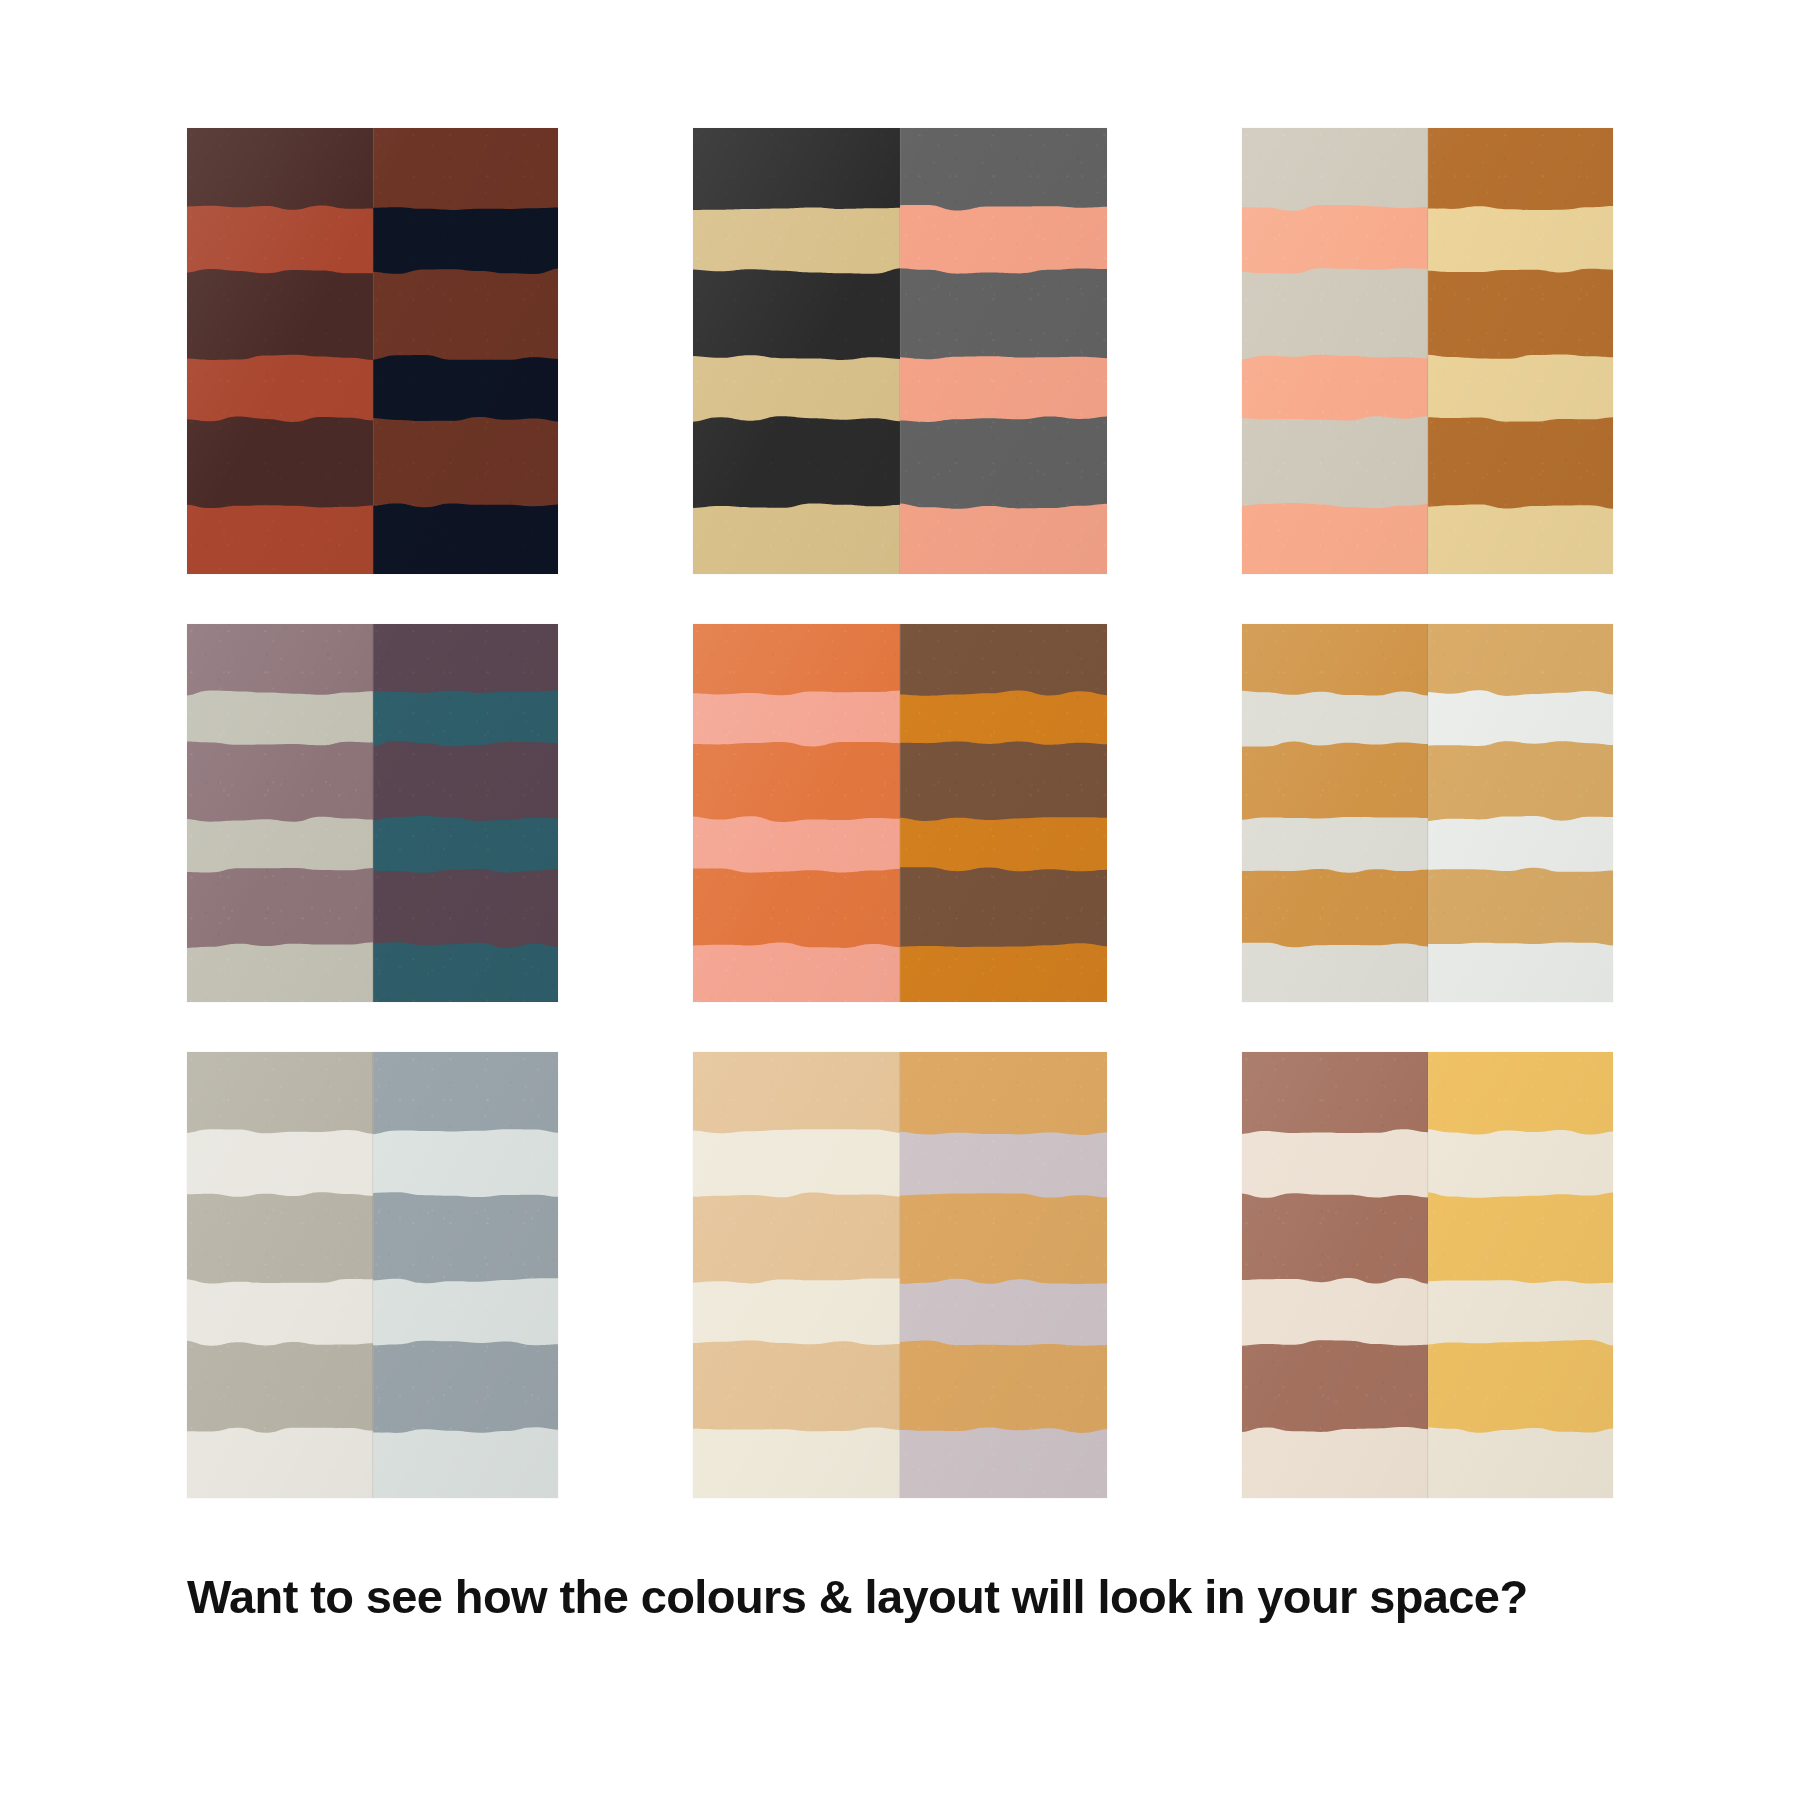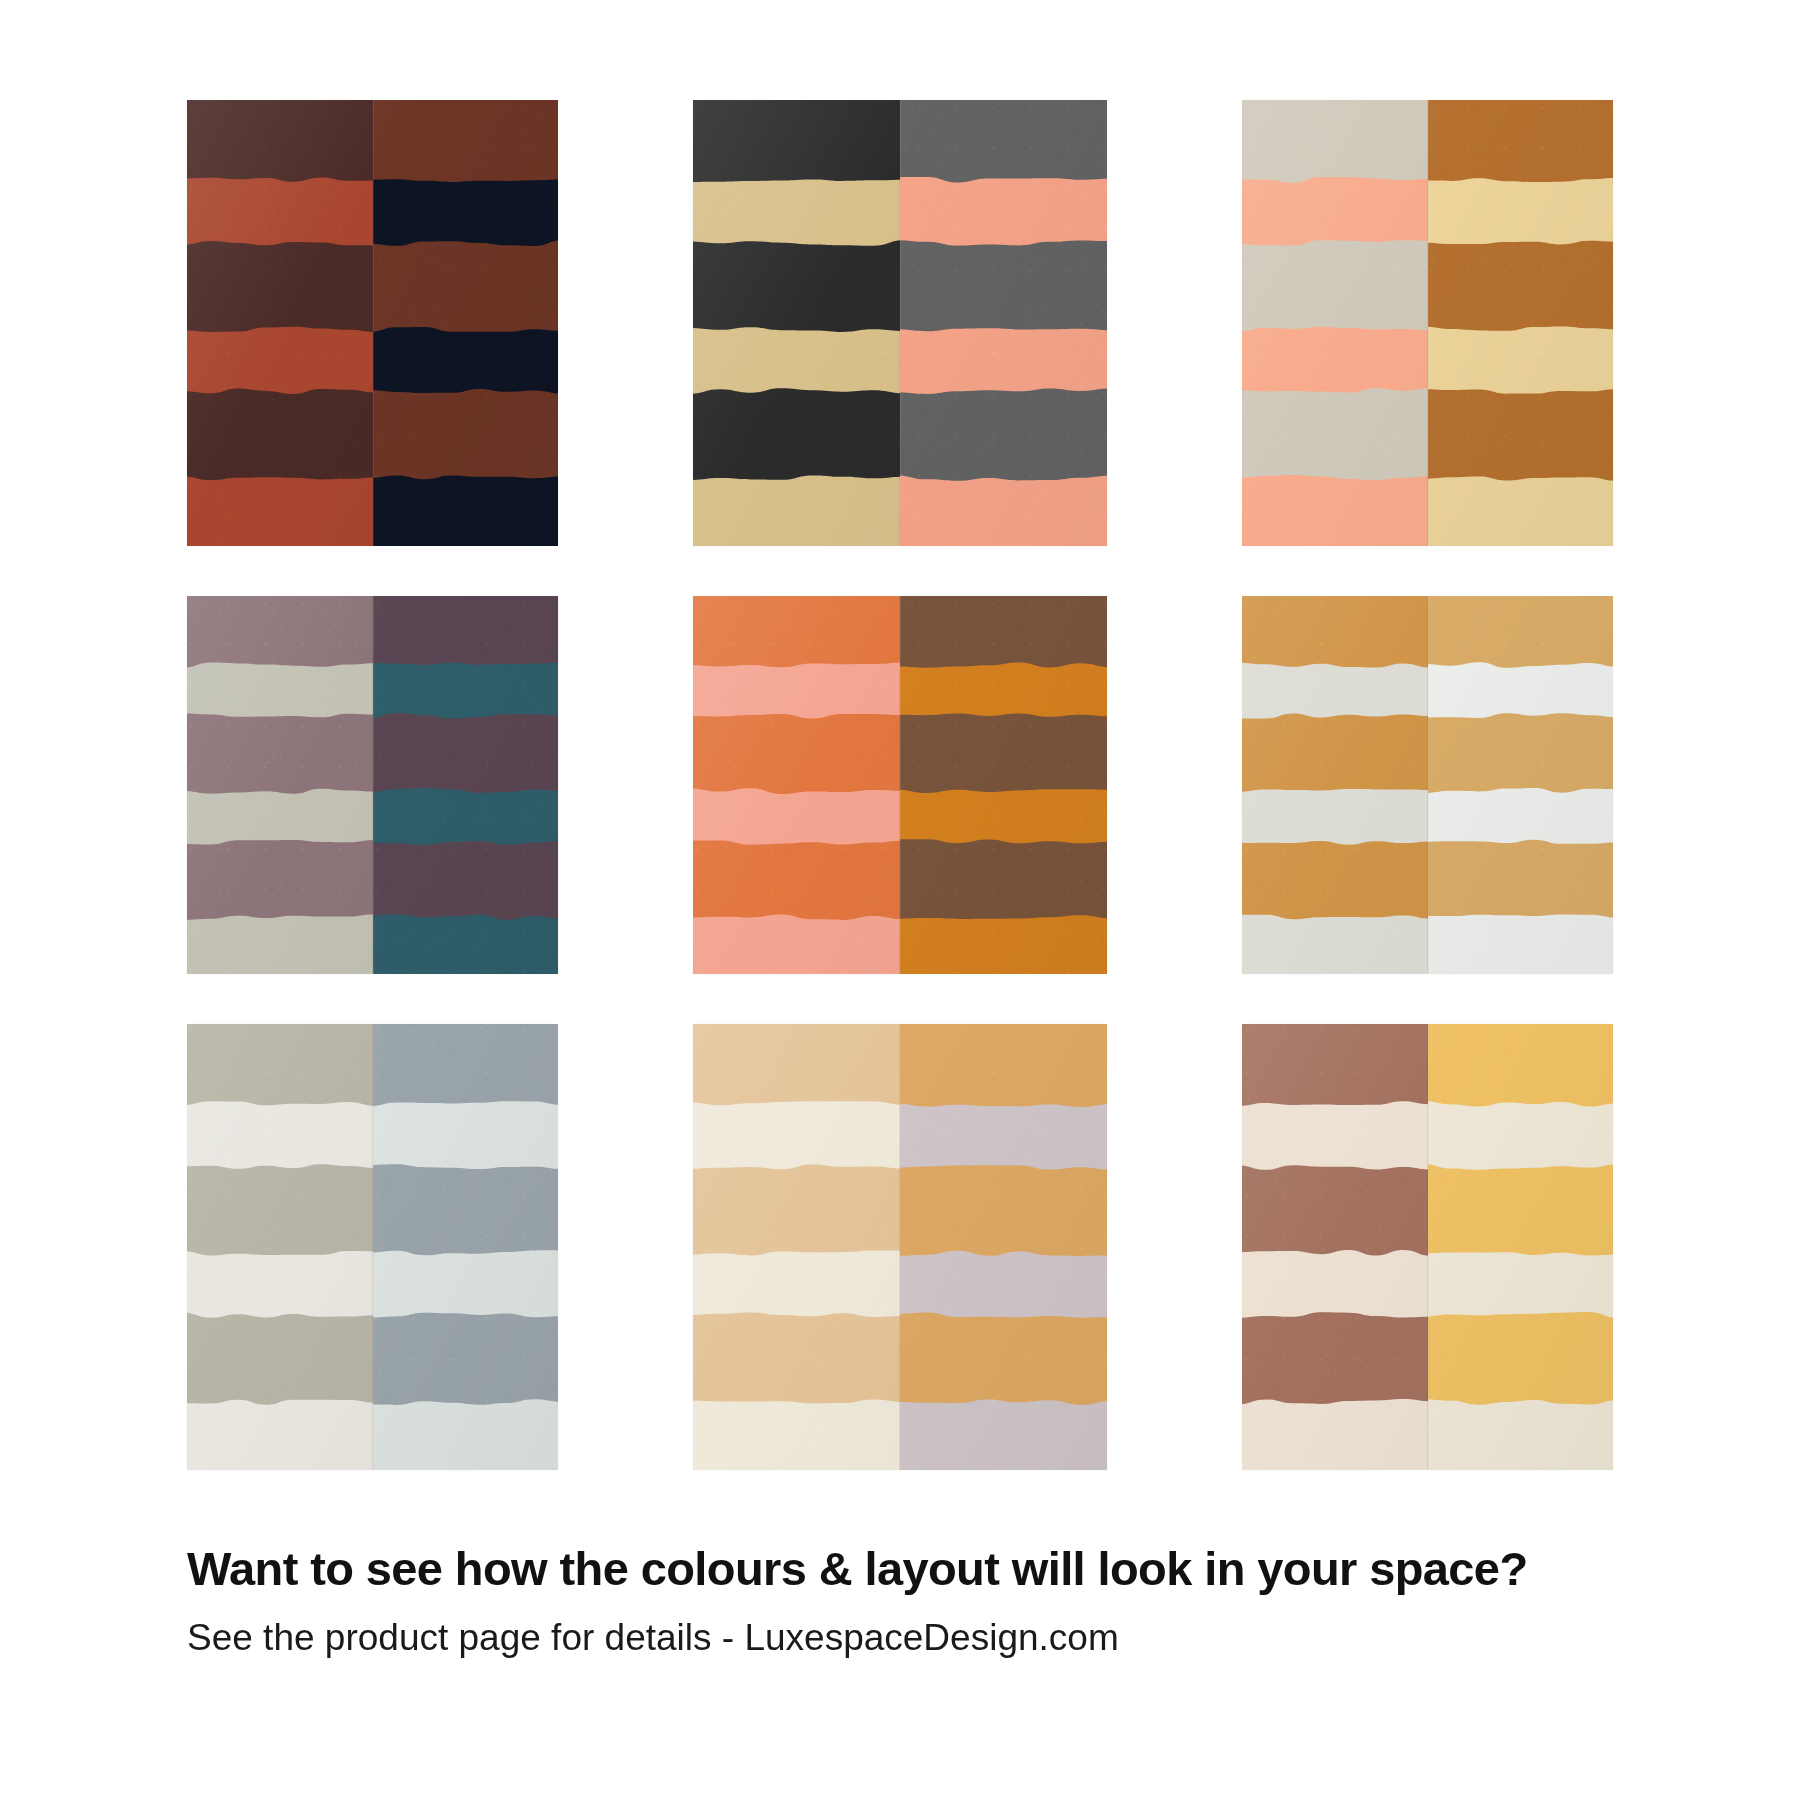--- a/index.html
+++ b/index.html
@@ -5,21 +5,21 @@
 <style>
   html,body{margin:0;padding:0;}
   body{
     width:1800px;height:1800px;
     background:#ffffff;
     font-family:"Liberation Sans", sans-serif;
     -webkit-font-smoothing:antialiased;
     overflow:hidden;
     position:relative;
   }
-  #stage{position:absolute;inset:0;background:#fff;}
+  #stage{position:absolute;inset:0;background:#fff;margin-top:28px;}
 
   
   .tile-grid{
     position:absolute;
     left:187px; top:100px;
     width:1426px; height:1370px;
     display:grid;
     grid-template-columns:371px 1fr 371px;
     grid-template-rows:446px 1fr 446px;
     column-gap:135px;
@@ -705,16 +705,15 @@
         </div>
       <div class="seam"></div>
       <div class="grain"></div>
       <div class="sheen"></div>
     </div>
 
   </div>
 
   <div class="caption">
     <h1 class="headline">Want to see how the colours &amp; layout will look in your space?</h1>
-    <p class="sub">See the product page for details - LuxespaceDesign.com</p>
   </div>
 
 </div>
 
 </body></html>

